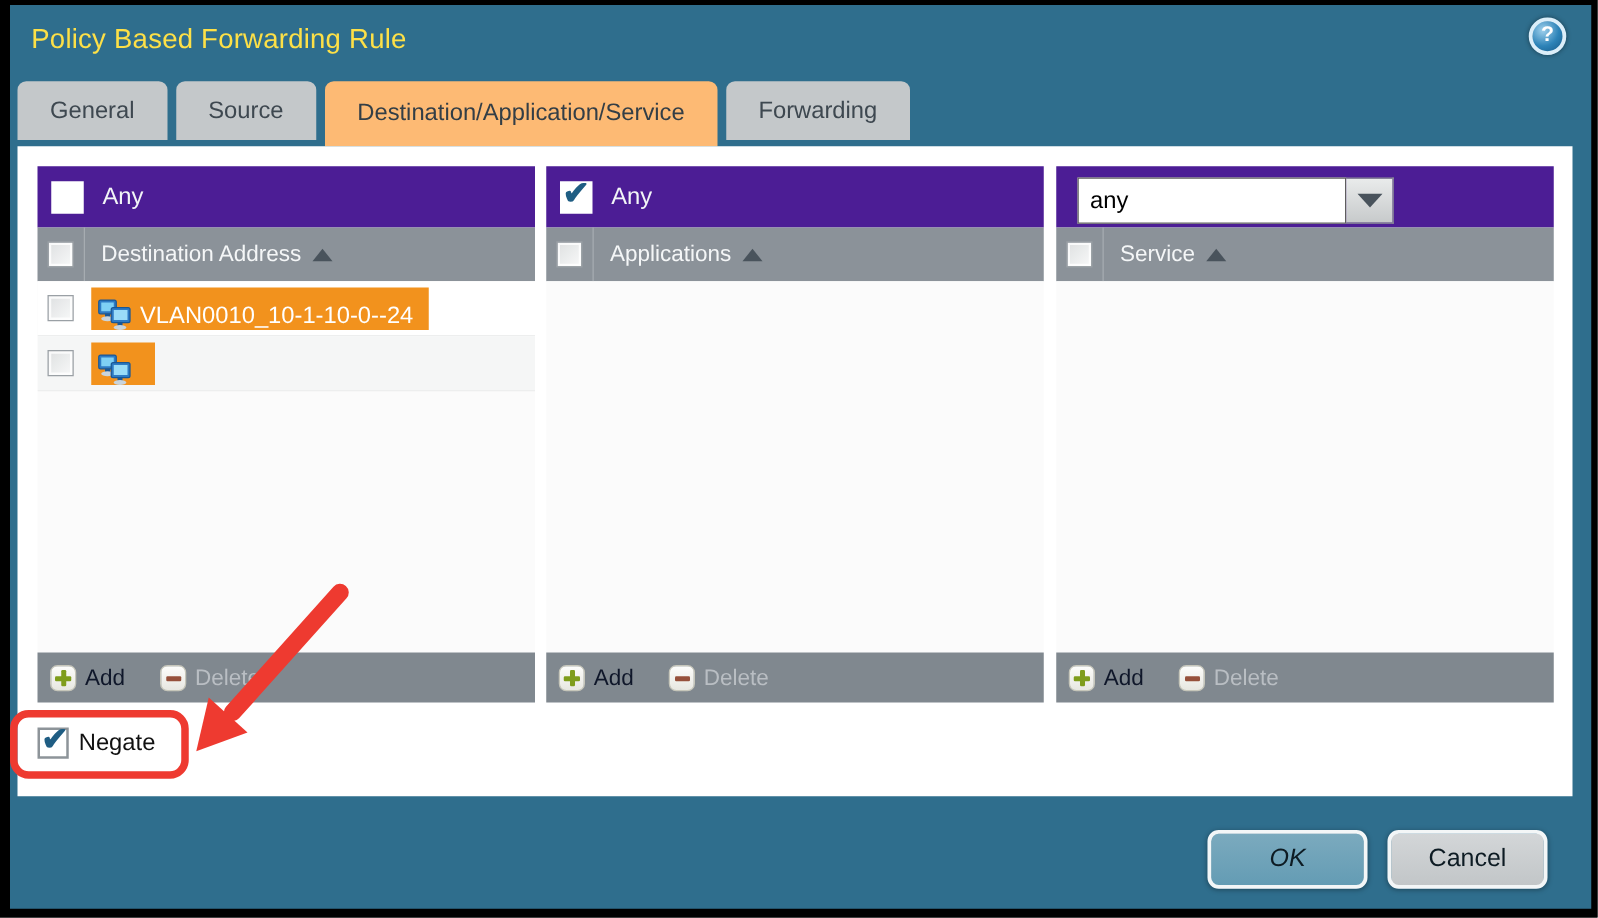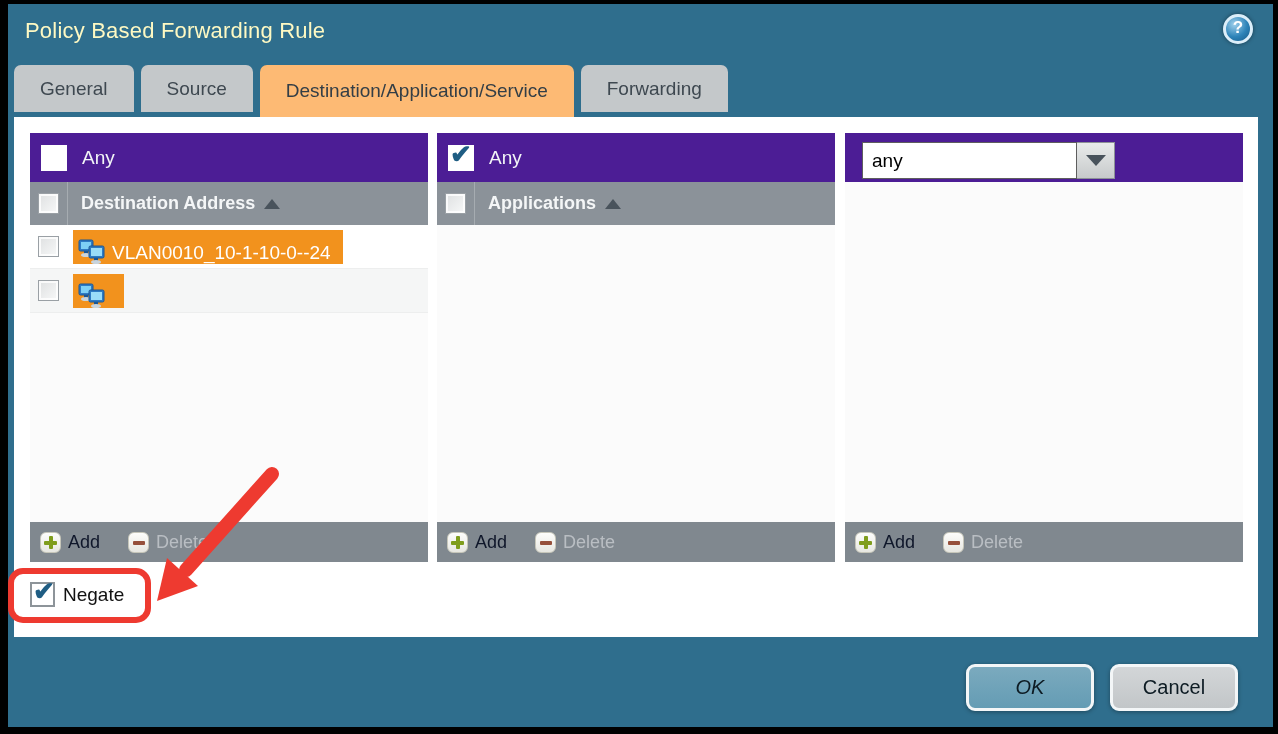--- a/index.html
+++ b/index.html
@@ -1,21 +1,21 @@
 <!DOCTYPE html>
 <html><head>
 <meta charset="utf-8">
 <style>
   * { margin:0; padding:0; box-sizing:border-box; }
   html,body { width:1278px; height:734px; background:#000; font-family:"Liberation Sans", sans-serif; overflow:hidden; }
 
   .dialog { position:absolute; left:8px; top:4px; width:1265px; height:723px; background:#2F6E8D; }
 
   
-  .title { position:absolute; left:17px; top:14px; font-size:22px; font-weight:normal; color:#fef9c3; letter-spacing:.2px; }
+  .title { position:absolute; left:17px; top:14px; font-size:22px; font-weight:normal; color:#fde047; letter-spacing:.2px; }
   .help { position:absolute; right:20px; top:10px; width:30px; height:30px; border-radius:50%;
           background:radial-gradient(circle at 35% 30%, #9fd0ec, #2d83b8 55%, #175a89);
           border:3px solid #dceef9; box-shadow:0 0 4px rgba(0,0,0,.45); cursor:pointer; }
   .help::after { content:"?"; position:absolute; left:0; right:0; top:1px; text-align:center; color:#fff; font-size:17px; font-weight:bold; }
 
   
   .tabs { position:absolute; left:6px; top:61px; height:52px; display:flex; align-items:flex-start; gap:7px; }
   .tab { height:47px; padding:0 26px; display:flex; align-items:center; background:#C4C8CA; color:#3E4850;
          font-size:19px; border-radius:7px 7px 0 0; cursor:pointer; white-space:nowrap; }
   .tab.active { height:52px; background:#fdba74; color:#333E46; }
@@ -24,21 +24,21 @@
   .panel { position:absolute; left:6px; top:113px; width:1244px; height:520px; background:#FFFFFF; }
 
   .col { position:absolute; top:16px; width:398px; height:429px; display:flex; flex-direction:column; }
   .col1 { left:16px; } .col2 { left:423px; } .col3 { left:831px; }
 
   .anybar { height:49px; background:#4c1d95; display:flex; align-items:center; padding-left:11px; flex:none; }
   .anybar .lbl { margin-left:15px; color:#F2F5F7; font-size:19px; }
 
   .subheader { height:43px; background:#8B9299; display:flex; align-items:center; padding-left:8px; flex:none; }
   .subheader .divider { width:1px; height:100%; background:#A6ACB1; margin-left:8px; }
-  .subheader .lbl { margin-left:13px; color:#F4F6F7; font-size:18px;font-weight:bold; }
+  .subheader .lbl { margin-left:13px; color:#F4F6F7; font-size:18px; }
   .sort-up { width:0; height:0; border-left:8px solid transparent; border-right:8px solid transparent;
              border-bottom:10px solid #49535C; margin-left:9px; }
 
   .listbody { flex:1; background:#FBFBFB; overflow:hidden; }
   .row { height:44px; display:flex; align-items:center; border-bottom:1px solid #EDEEEE; background:#fff; }
   .row:nth-child(2) { background:#F5F6F6; }
   .chip { margin-left:14px; height:34px; display:inline-flex; align-items:flex-end; background:#F2921D;
           padding:0 12px 0 5px; color:#fff; font-size:19px; cursor:pointer; }
   .chip svg { margin-right:7px; }
 
@@ -179,20 +179,26 @@
 
     <div class="col col3">
       <div class="anybar">
         <div class="dd">
           <div class="dd-value">any</div>
           <div class="dd-btn">
             <div class="dd-arrow"></div>
           </div>
         </div>
       </div>
+      <div class="subheader">
+        <div class="cbx cbx-small"></div>
+        <div class="divider"></div>
+        <div class="lbl">Service</div>
+        <div class="sort-up"></div>
+      </div>
       <div class="listbody"></div>
       <div class="colfooter">
         <div class="icon-sq icon-add"></div>
         <div class="flabel">Add</div>
         <div class="icon-sq icon-del"></div>
         <div class="flabel disabled">Delete</div>
       </div>
     </div>
 
     <div class="negate-row">

